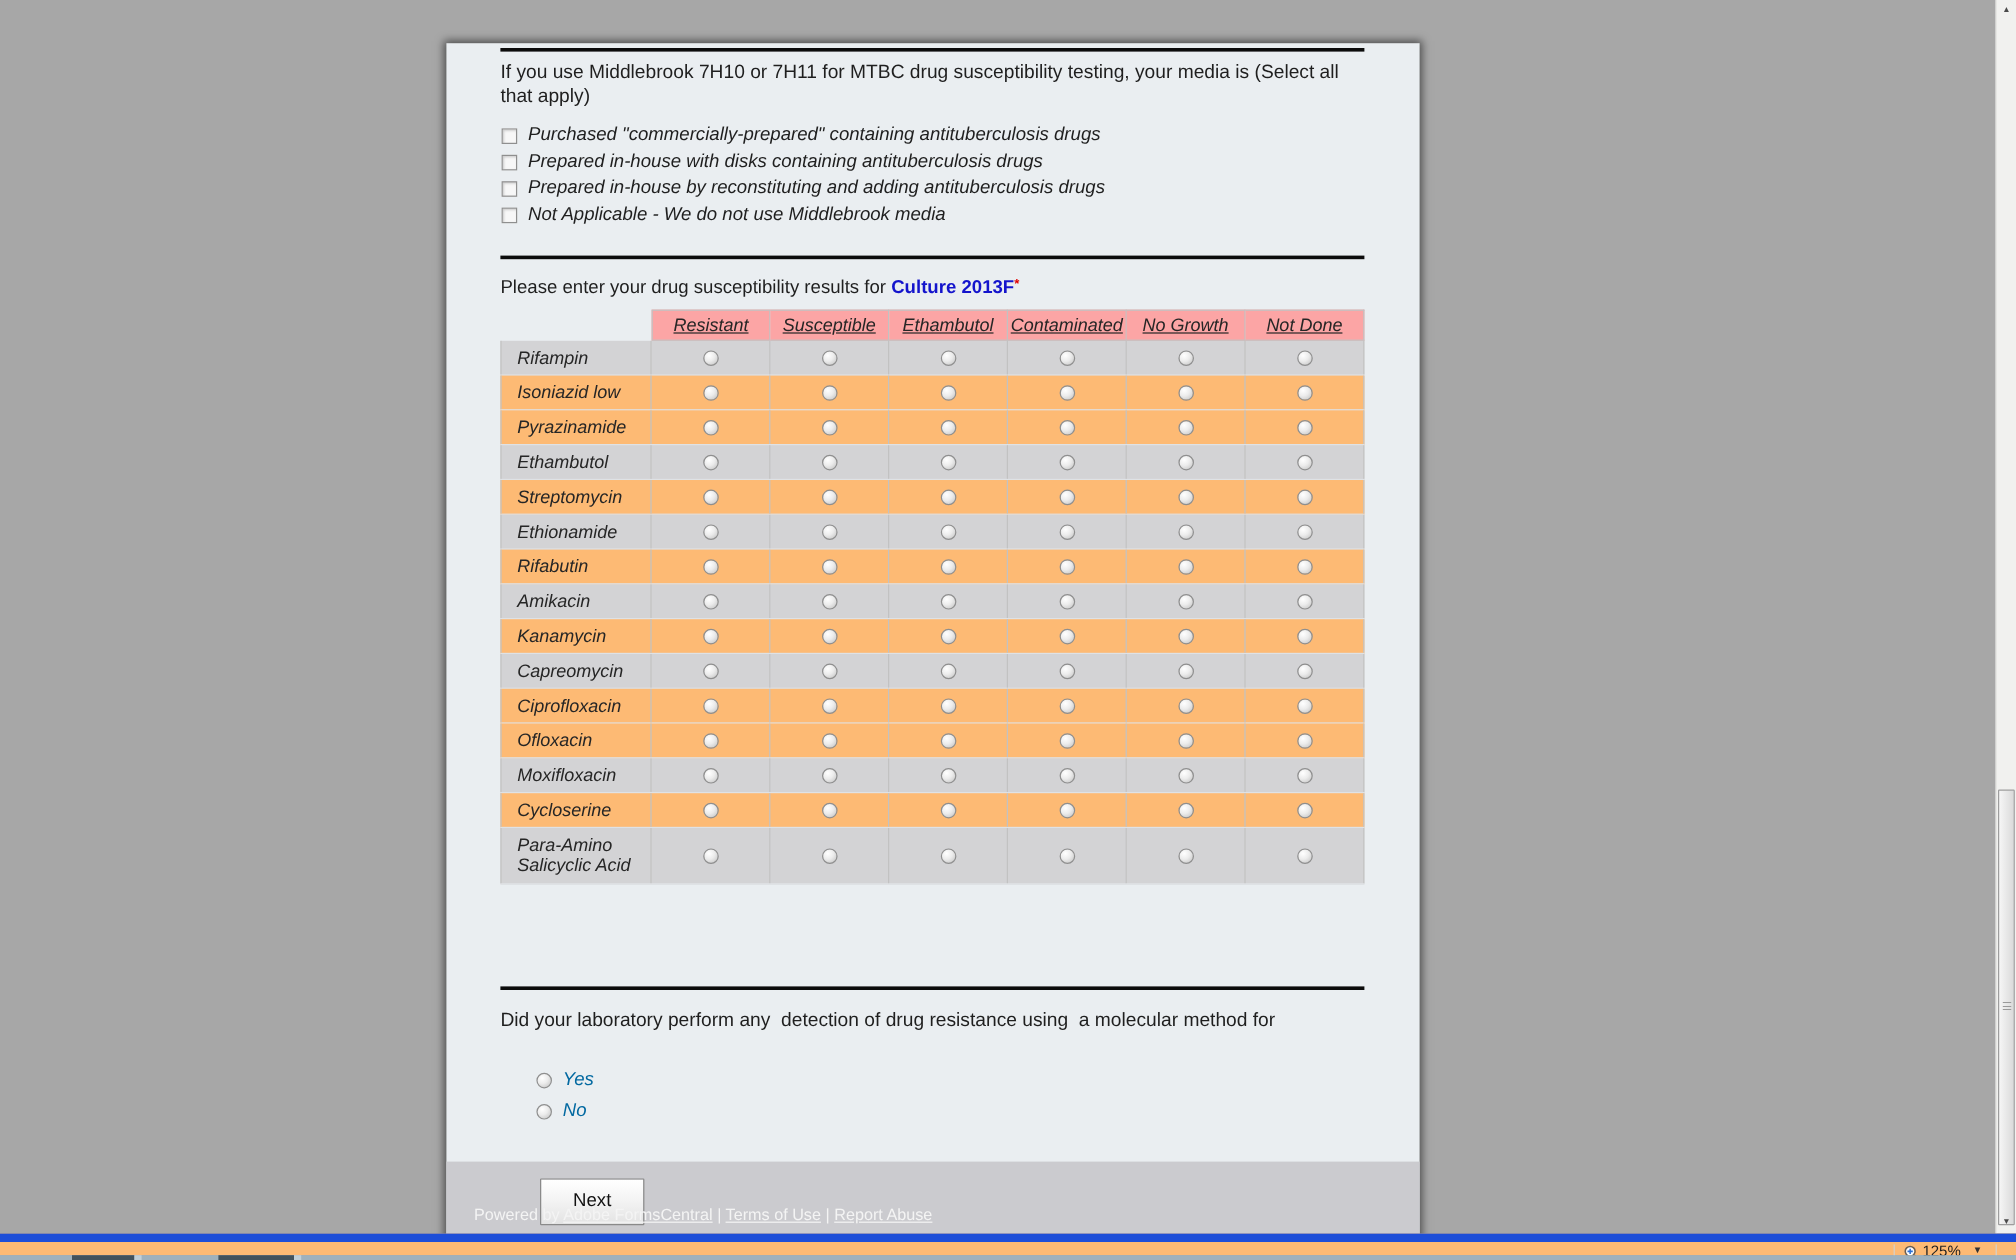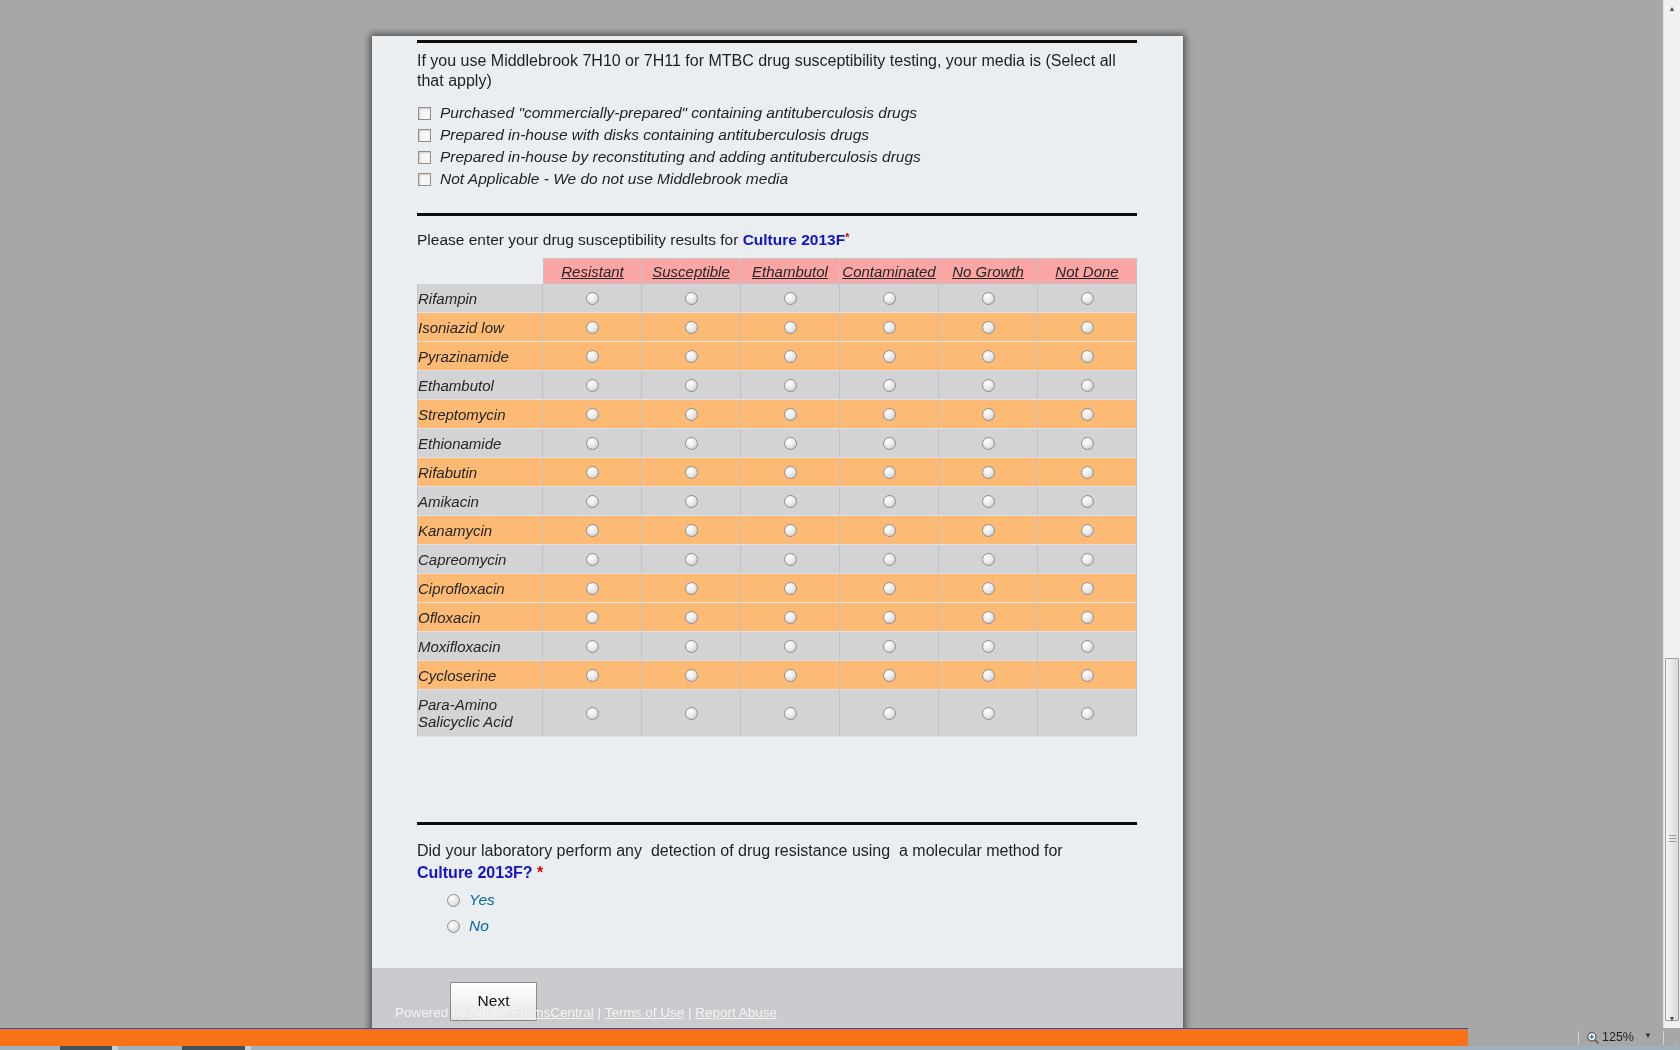--- a/index.html
+++ b/index.html
@@ -45,21 +45,21 @@
     width:99px;height:26px;box-sizing:border-box;
     background:#fca5a5;border:1px solid #c2c2c2;border-left:none;
     display:flex;align-items:center;justify-content:center;text-decoration:underline;
   }
   .m-hcell.first{border-left:1px solid #c2c2c2;}
   .m-row{display:flex;min-height:28px;border-bottom:1px solid #dfe2e5;}
   .m-row.dark{background:#d3d3d5;}
   .m-row.light{background:#fdba74;}
   .m-row.tall{min-height:46px;}
   .m-label{
-    width:126px;box-sizing:border-box;
+    width:126px;box-sizing:border-box;padding-left:13px;
     display:flex;align-items:center;
     border-left:1px solid #c2c2c2;border-right:1px solid #c2c2c2;
     line-height:17px;
   }
   .m-cell{
     width:99px;box-sizing:border-box;border-right:1px solid #c2c2c2;
     display:flex;align-items:center;justify-content:center;
   }
   .radio{
     display:inline-block;width:13px;height:13px;box-sizing:border-box;border-radius:50%;
@@ -97,21 +97,21 @@
     position:absolute;left:1px;top:658px;width:14px;height:363px;
     background:linear-gradient(90deg,#f6f6f6,#dadada);
     border:1px solid #9d9d9d;border-radius:1px;box-sizing:border-box;
   }
   .sb-grip{
     position:absolute;left:3px;top:176px;width:7px;height:9px;
     background:repeating-linear-gradient(180deg,#9a9a9a 0 1px,transparent 1px 3px);
   }
 
   
-  .statusbar{position:absolute;left:0;top:1028px;width:1468px;height:18px;background:#f97316;border-top:1px solid #1d4ed8;box-sizing:border-box;}
+  .statusbar{position:absolute;left:0;top:1028px;width:1680px;height:18px;background:#fdba74;border-top:7px solid #1d4ed8;box-sizing:border-box;}
   .sb-sep{position:absolute;top:2px;width:1px;height:14px;background:#d4d1cc;}
   #zoom-icon{position:absolute;left:1586px;top:2px;}
   #zoom-level{position:absolute;left:1602px;top:1px;font-size:12.5px;color:#1f1f1f;}
   #zoom-arrow{position:absolute;left:1644px;top:2px;font-size:8px;color:#333;}
   #resize-grip{position:absolute;left:1669px;top:6px;}
 
   
   .taskbar{position:absolute;left:0;top:1046px;width:1680px;height:4px;background:#9fb1bc;}
   .tb-seg{position:absolute;top:0;height:4px;}
 </style>
@@ -476,21 +476,20 @@
         <div class="m-cell">
           <span class="radio"></span>
         </div>
       </div>
     </div>
 
   <div class="divider" id="divider3"></div>
 
   <div id="q3">
     <span class="pre" style="display:block">Did your laboratory perform any  detection of drug resistance using  a molecular method for</span>
-    <span style="display:block"><span class="culture-link">Culture 2013F?</span><span class="req"> <span>*</span></span></span>
   </div>
 
   <div id="molecular-options">
       <div class="yn-row">
         <span class="radio"></span>
         <span class="yn-label">Yes</span>
       </div>
       <div class="yn-row">
         <span class="radio"></span>
         <span class="yn-label">No</span>

